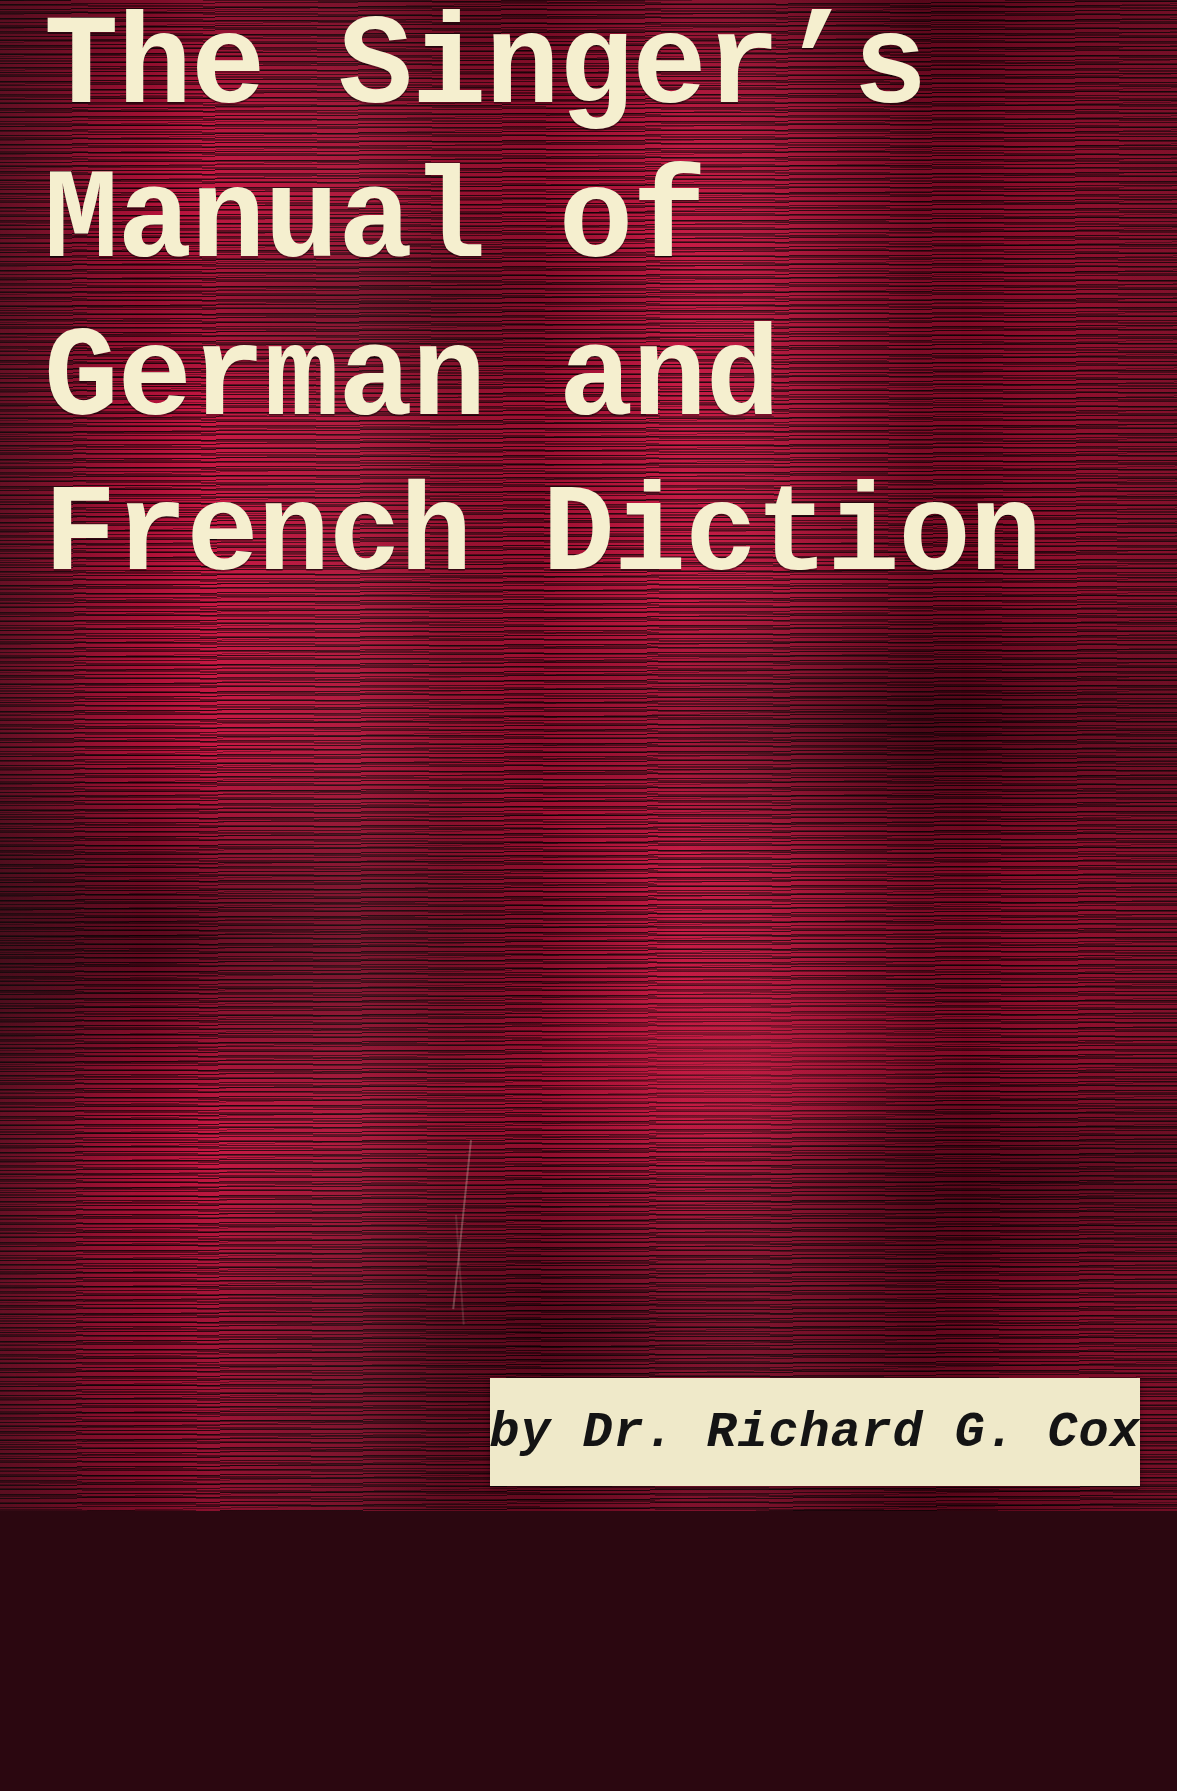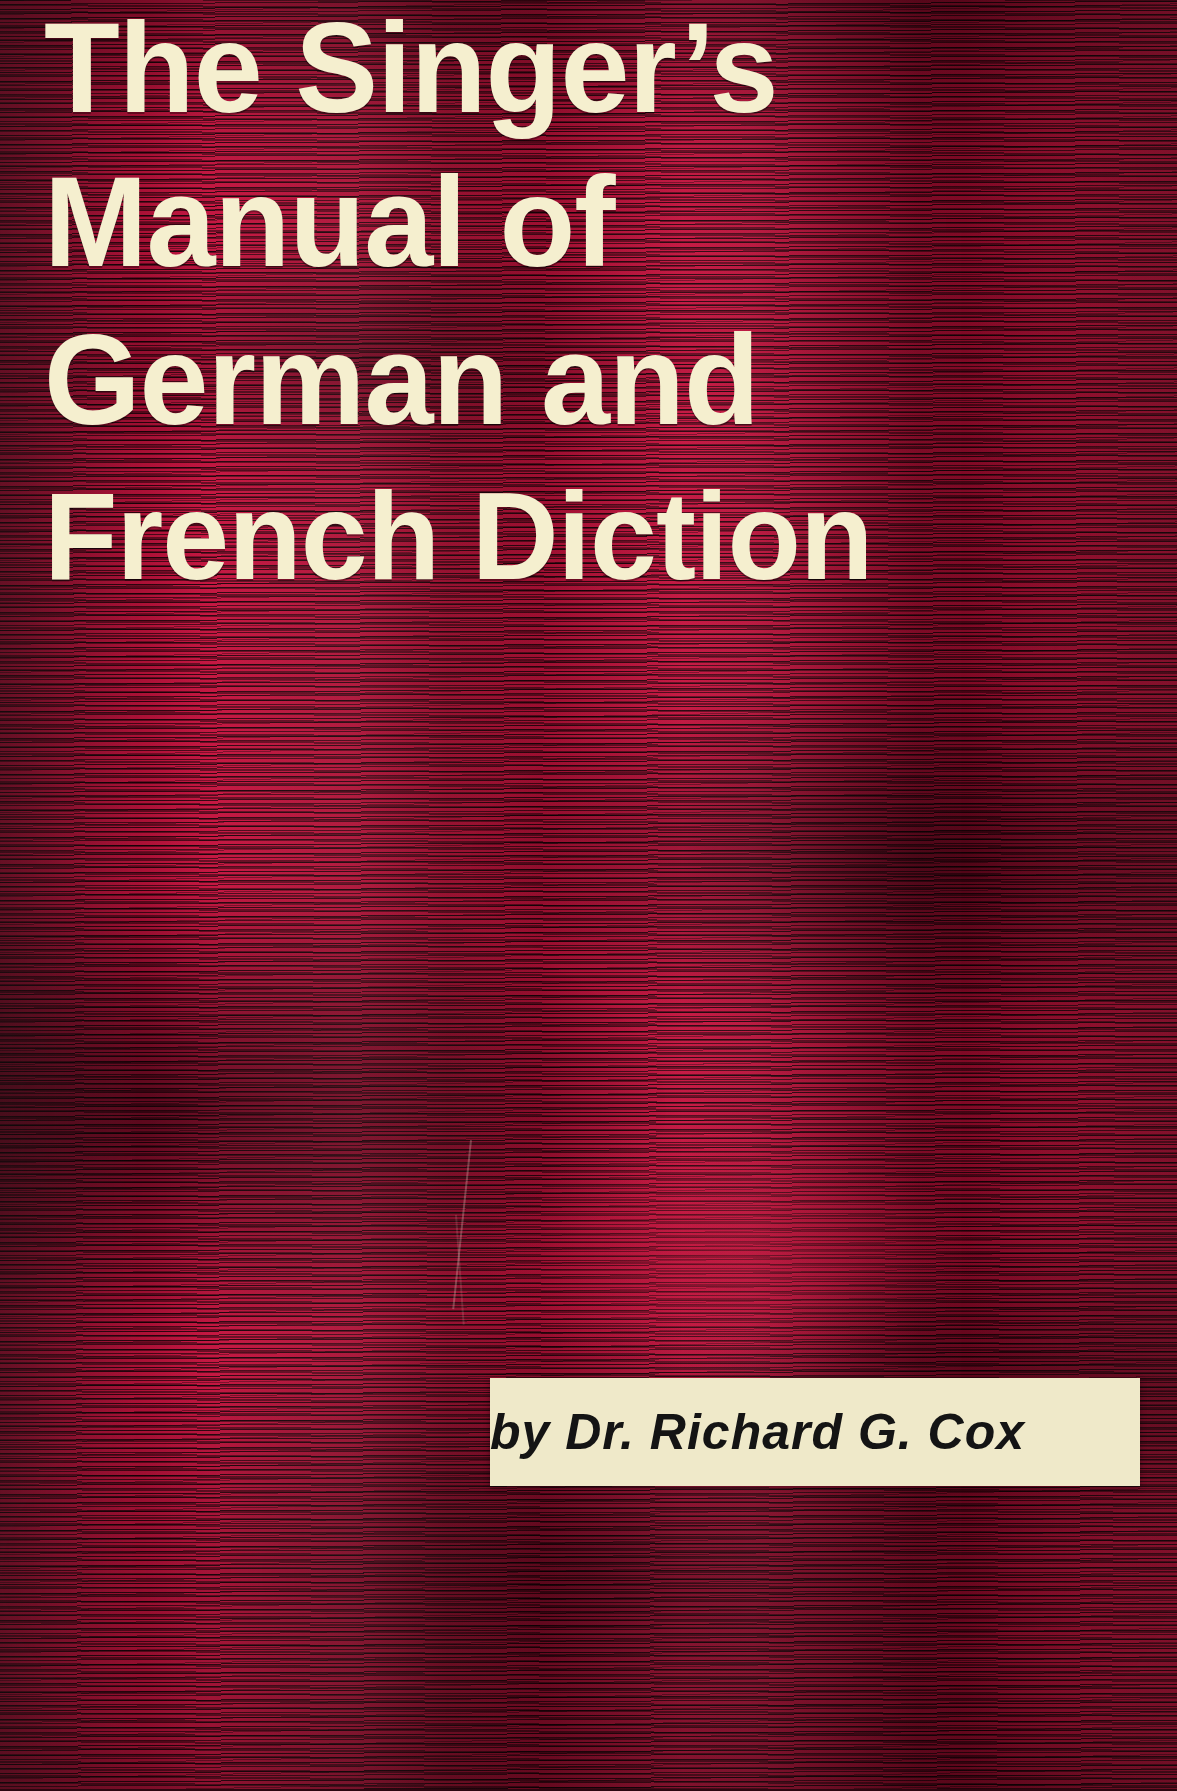--- a/index.html
+++ b/index.html
@@ -3,24 +3,24 @@
 <meta charset="utf-8">
 <style>
   html, body {
     margin: 0;
     padding: 0;
     background: #2b0710;
   }
   #cover {
     position: relative;
     width: 1177px;
-    height: 1789px;
+    height: 1511px;
     overflow: hidden;
     background-color: #c0113a;
-    font-family: Liberation Sans, sans-serif;
+    font-family: Liberation Mono, monospace;
   }
 
   
   .tex {
     position: absolute;
     inset: 0;
     pointer-events: none;
   }
   .tex-base {
     background:
@@ -118,21 +118,21 @@
   
   .author-strip {
     position: absolute;
     left: 490px;
     top: 1378px;
     width: 650px;
     height: 108px;
     background: #efe9c9;
     display: flex;
     align-items: center;
-    justify-content: flex-start;
+    justify-content: center;
     box-shadow: 0 2px 6px rgba(0,0,0,.35);
   }
   .author-text {
     color: #141414;
     font-size: 50px;
     font-weight: 700;
     font-style: italic;
     letter-spacing: 1px;
     white-space: nowrap;
   }

